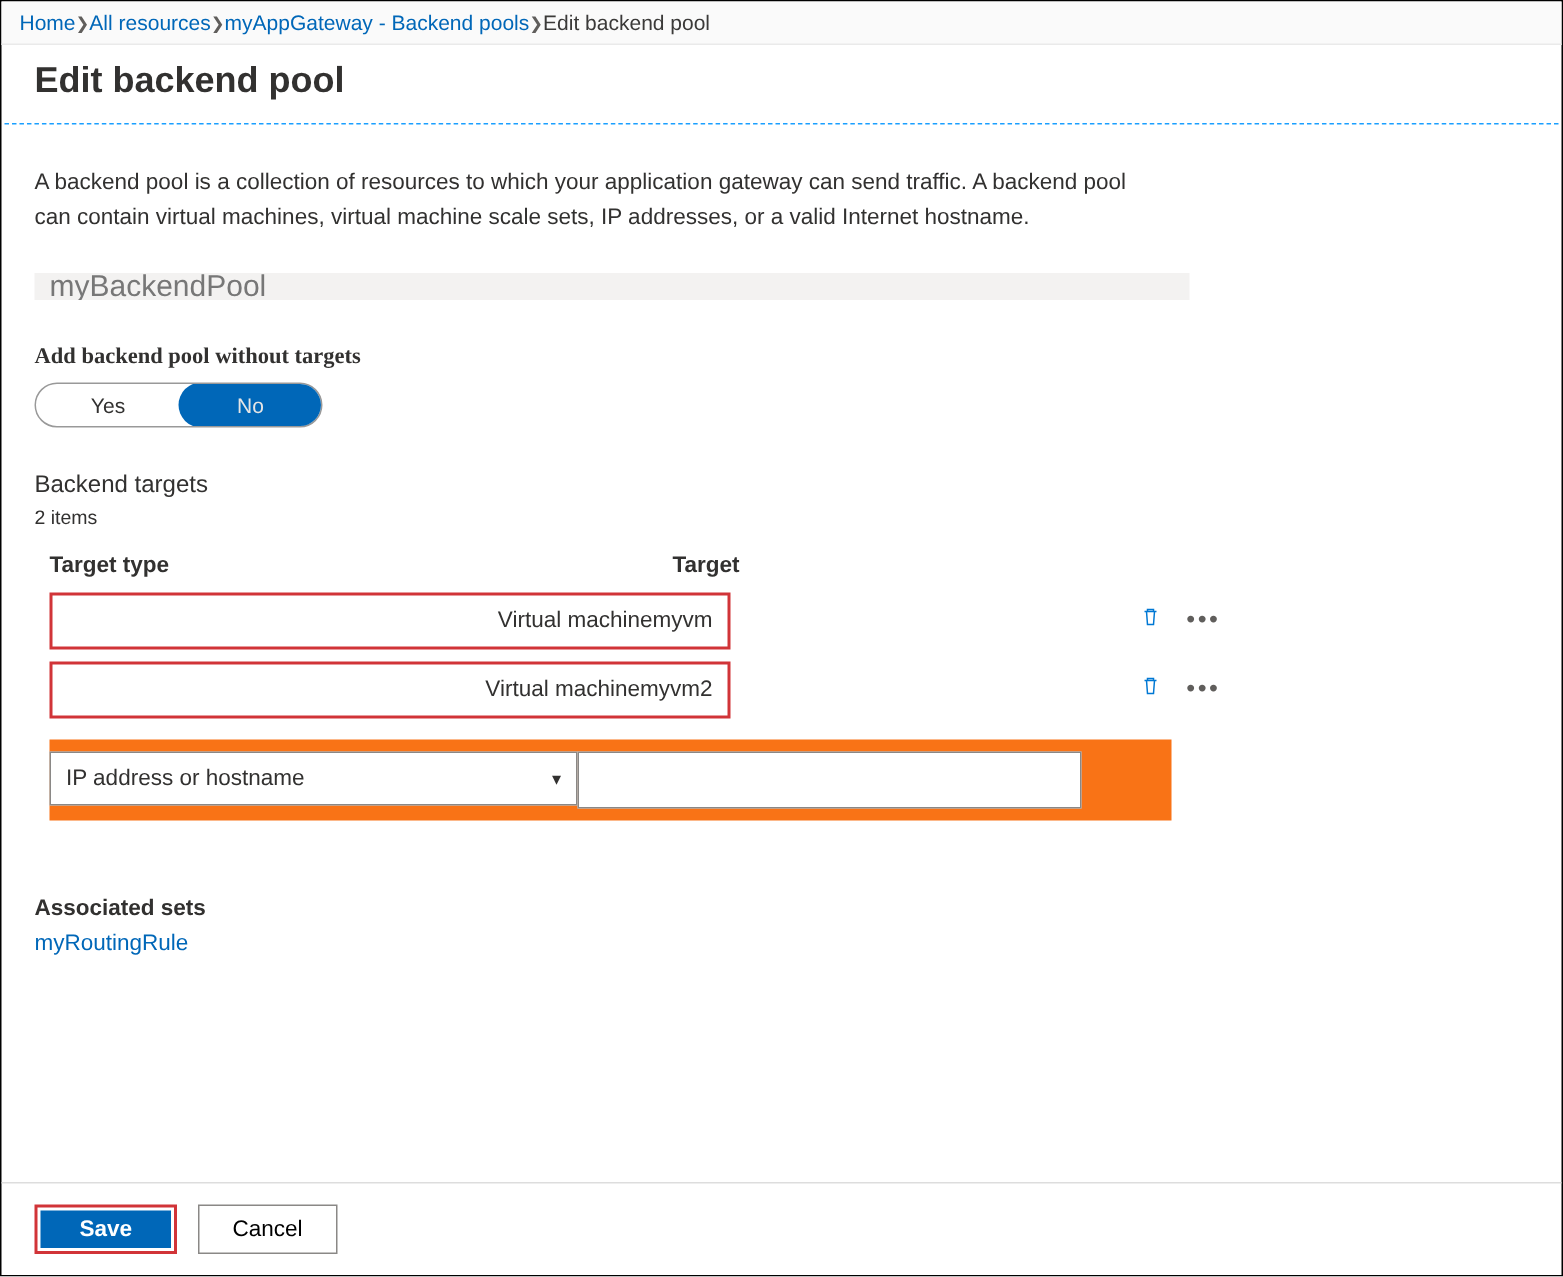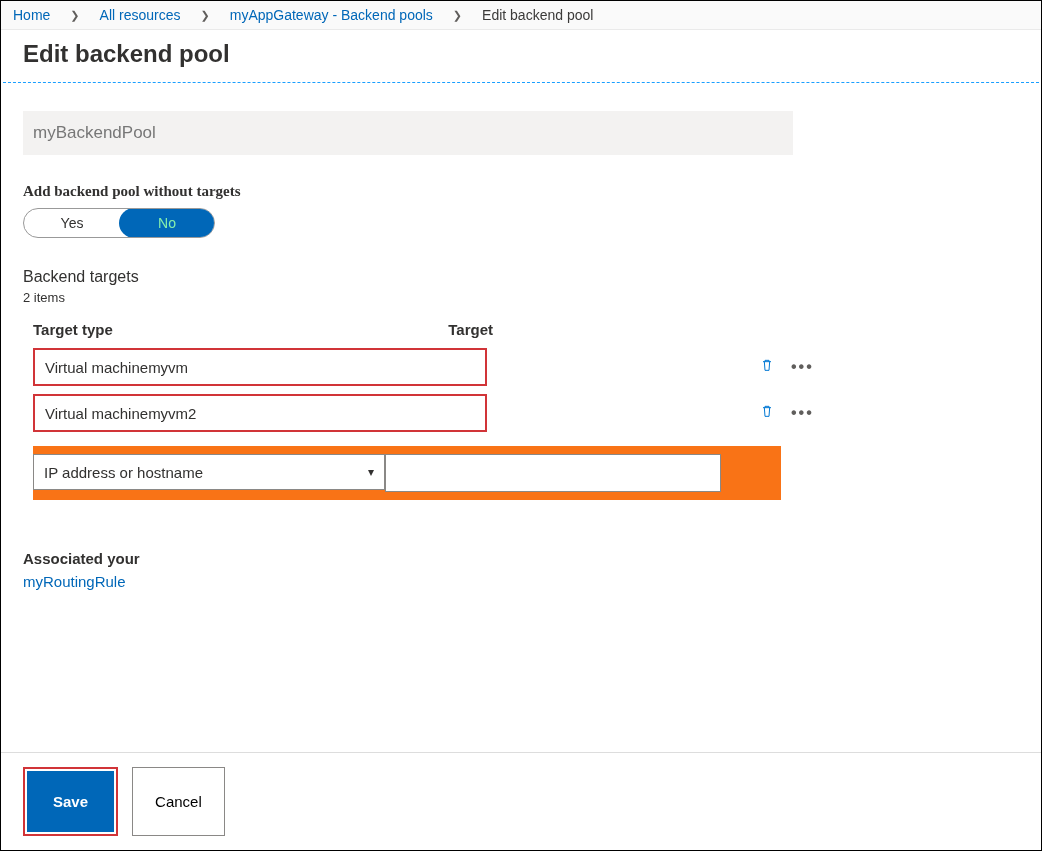--- a/index.html
+++ b/index.html
@@ -1,49 +1,49 @@
 <!DOCTYPE html>
 <html><head>
 <meta charset="utf-8">
 <style>
   html,body{margin:0;padding:0;font-family:"Segoe UI",Arial,sans-serif;color:#323130;background:#fff;}
   .frame{width:1042px;height:851px;border:1px solid #000;box-sizing:border-box;display:flex;flex-direction:column;}
-  .breadcrumb{display:flex;align-items:center;gap:20px;font-size:14px;padding:6px 12px;border-bottom:1px solid #eaeaea;background:#fafafa;}
+  .breadcrumb{display:flex;align-items:center;gap:0;font-size:14px;padding:6px 12px;border-bottom:1px solid #eaeaea;background:#fafafa;}
   .breadcrumb a{color:#0067b8;text-decoration:none;}
   .chev{color:#605e5c;font-size:11px;}
   .breadcrumb .current{color:#3b3a39;}
   h1{font-size:24px;font-weight:600;margin:10px 22px 14px 22px;}
   .dashed{border:none;border-top:1px dashed #1a9fff;margin:0 2px;}
   .body{flex:1;overflow:auto;padding:28px 22px 10px 22px;}
   .desc{font-size:15px;line-height:1.5;max-width:740px;margin-bottom:26px;}
   .field-label{color:#777;font-size:15px;margin-bottom:6px;font-weight:600;}
-  .name-input{width:750px;height:44px;background:#f3f2f1;border:none;font-size:17px;padding:0 10px;color:#777;}
+  .name-input{width:750px;height:18px;background:#f3f2f1;border:none;font-size:20px;padding:0 10px;color:#777;}
   .section-label{font-size:15px;font-weight:600;margin-top:28px;margin-bottom:8px;font-family:Liberation Serif, serif;}
   .toggle{display:inline-flex;border:1px solid #999;border-radius:999px;overflow:hidden;height:28px;width:190px;}
   .toggle span{flex:1;text-align:center;line-height:28px;font-size:14px;}
-  .toggle .sel{background:#0067b8;color:#86efac;border-radius:999px;margin:-1px;line-height:30px;}
+  .toggle .sel{background:#0067b8;color:#e5e5e5;border-radius:999px;margin:-1px;line-height:30px;}
   .subhead{font-size:16px;margin-top:30px;}
   .count{font-size:13px;margin-top:4px;margin-bottom:10px;}
   table{border-collapse:collapse;}
   th{text-align:left;font-size:15px;font-weight:700;padding:6px 10px;}
   th.type{width:350px;}
   th.target{width:90px;text-align:right;}
-  .row-box{border:2px solid #d13438;height:34px;display:flex;align-items:center;justify-content:flex-start;padding:0 10px;width:430px;font-size:15px;margin:4px 0 4px 10px;}
+  .row-box{border:2px solid #d13438;height:34px;display:flex;align-items:center;justify-content:flex-end;padding:0 10px;width:430px;font-size:15px;margin:4px 0 4px 10px;}
   .row-line{display:flex;align-items:center;gap:16px;}
   .trash{color:#0078d4;cursor:pointer;}
   .dots{color:#605e5c;cursor:pointer;letter-spacing:2px;font-weight:bold;}
   .addrow{display:flex;gap:0;margin:10px 0 0 10px;background:#f97316;padding:8px 8px 8px 0;width:740px;}
   .dd{width:330px;height:34px;border:1px solid #8a8886;background:#fff;display:flex;align-items:center;justify-content:space-between;padding:0 10px;font-size:15px;color:#323130;}
   .dd .arrow{font-size:12px;}
   .txt{width:330px;height:34px;border:1px solid #8a8886;background:#fff;}
   .assoc-label{font-size:15px;font-weight:600;margin-top:50px;}
   .rule-link{color:#0067b8;font-size:15px;text-decoration:none;display:inline-block;margin-top:6px;}
   .footer{border-top:1px solid #ddd;padding:14px 22px;display:flex;gap:14px;}
   .btn-save-wrap{border:2px solid #d13438;padding:2px;}
-  .btn-save{background:#0067b8;color:#fff;border:none;font-size:15px;font-weight:600;padding:22px 26px;cursor:pointer;}
+  .btn-save{background:#0067b8;color:#fff;border:none;font-size:15px;font-weight:600;padding:4px 26px;cursor:pointer;}
   .btn-cancel{background:#fff;border:1px solid #8a8886;font-size:15px;padding:6px 22px;cursor:pointer;}
   .trash svg{width:16px;height:16px;fill:none;stroke:#0078d4;stroke-width:1.5;}
 </style>
 </head>
 <body>
 <div class="frame">
 
 <div class="breadcrumb">
   <a href="#">Home</a>
   <span class="chev">❯</span>
@@ -51,20 +51,21 @@
   <span class="chev">❯</span>
   <a href="#">myAppGateway - Backend pools</a>
   <span class="chev">❯</span>
   <span class="current">Edit backend pool</span>
 </div>
 
 <h1>Edit backend pool</h1>
 <hr class="dashed">
 
 <div class="body">
+  <div class="desc">A backend pool is a collection of resources to which your application gateway can send traffic. A backend pool can contain virtual machines, virtual machine scale sets, IP addresses, or a valid Internet hostname.</div>
 
   <input class="name-input" readonly="" value="myBackendPool" style="">
 
   <div class="section-label">Add backend pool without targets</div>
   <div class="toggle">
     <span>Yes</span>
     <span class="sel">No</span>
   </div>
 
   <div class="subhead">Backend targets</div>
@@ -105,21 +106,21 @@
   </div>
 
   <div class="addrow">
     <div class="dd">
       <span>IP address or hostname</span>
       <span class="arrow">▾</span>
     </div>
     <input class="txt" type="text" style="">
   </div>
 
-  <div class="assoc-label">Associated your</div>
+  <div class="assoc-label">Associated sets</div>
   <a href="#" class="rule-link">myRoutingRule</a>
 </div>
 
 <div class="footer">
   <span class="btn-save-wrap">
     <button class="btn-save">Save</button>
   </span>
   <button class="btn-cancel">Cancel</button>
 </div>
 

